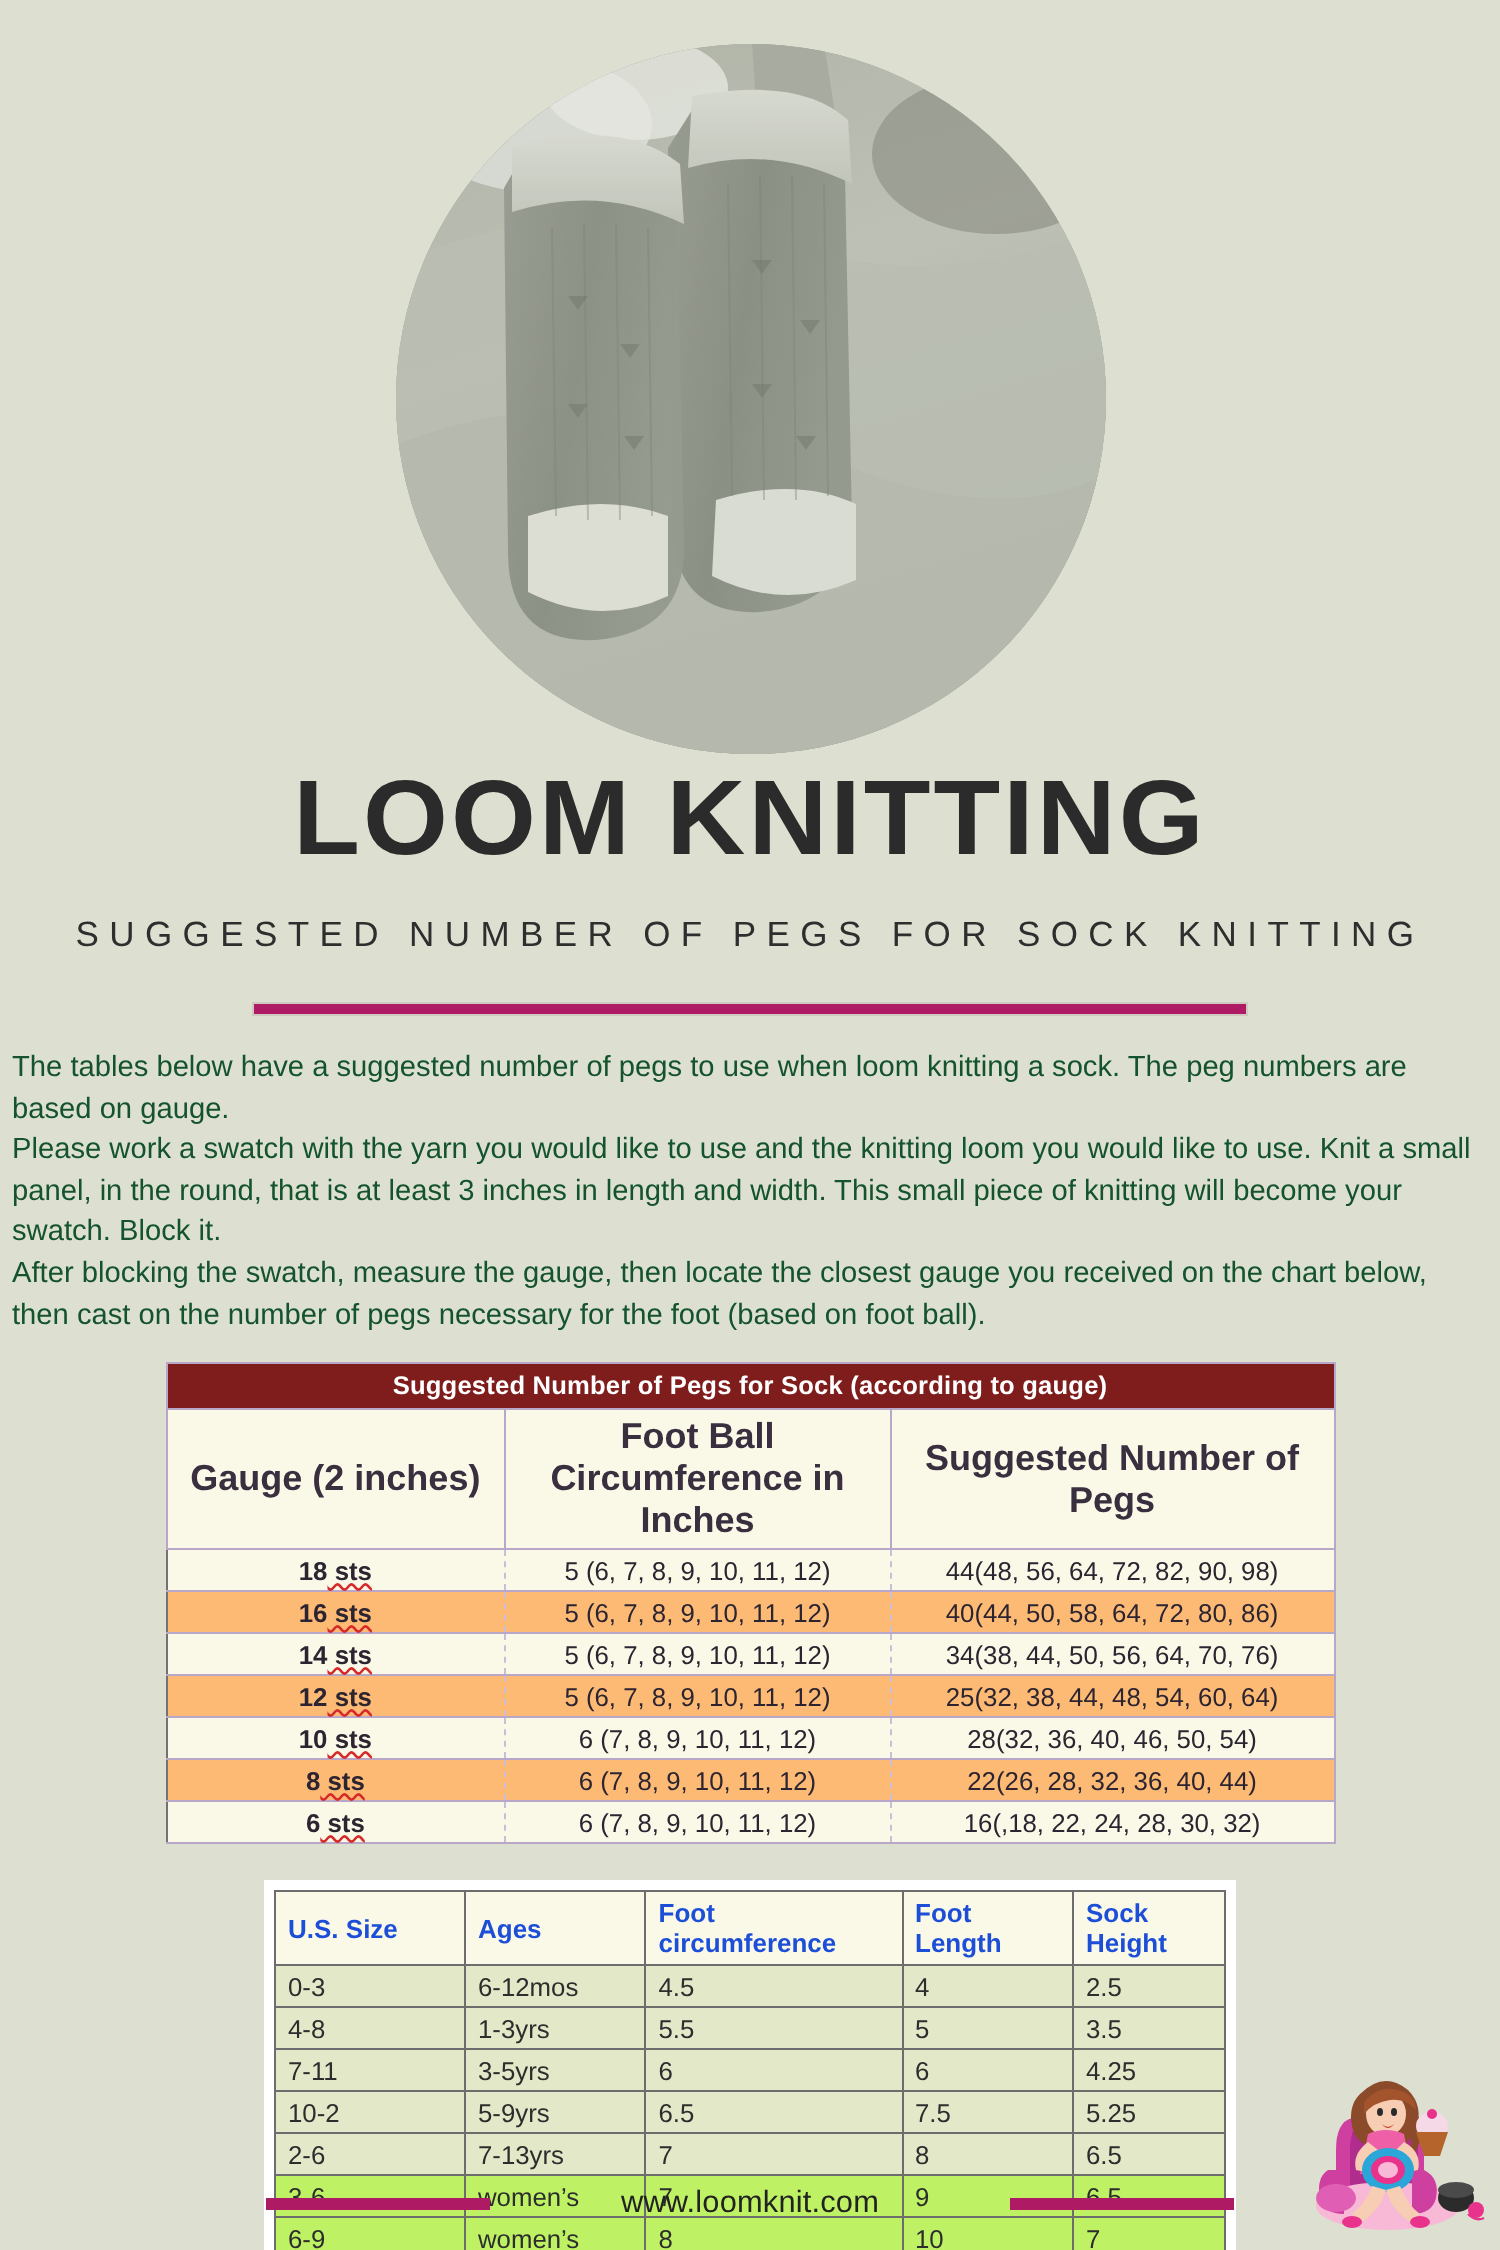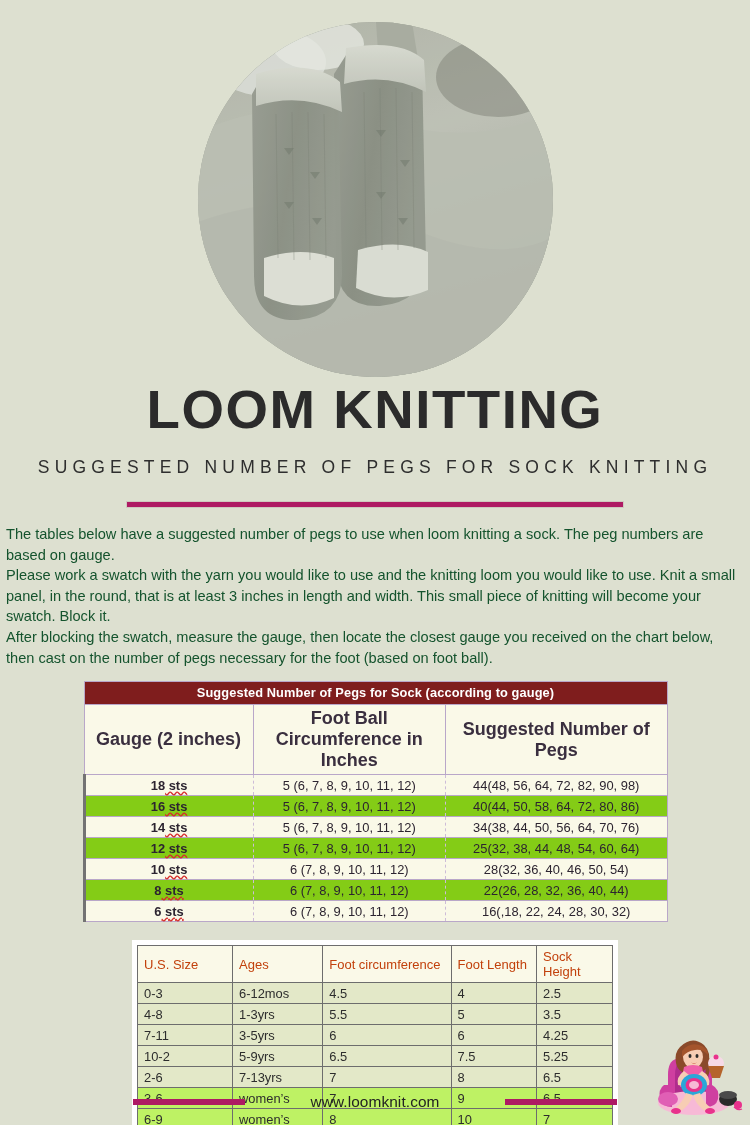--- a/index.html
+++ b/index.html
@@ -94,24 +94,24 @@
   .t1 td.cell{
     text-align:center;
     padding:2.5px 4px;
     border-top:1px solid #b9a7c9;
     border-bottom:1px solid #b9a7c9;
     border-left:1px dashed #cdbcd8;
     border-right:1px dashed #cdbcd8;
     color:#2c2430;
     font-size:12.9px;
   }
-  .t1 td.c0{font-weight:bold;border-left:3px solid #737373;}
+  .t1 td.c0{font-weight:bold;border-left:1px solid #737373;}
   .t1 td.c2{border-right:1px solid #b9a7c9;}
   .t1 tr.odd td.cell{background:#faf9e8;}
-  .t1 tr.even td.cell{background:#84cc16;margin-left:15px;}
+  .t1 tr.even td.cell{background:#fdba74;margin-left:15px;}
   .t1 col.w0{width:29%;}
   .t1 col.w1{width:33%;}
   .t1 col.w2{width:38%;}
   .sp{
     border-bottom:1.6px wavy #d62b2b;
     -webkit-text-decoration:underline wavy #d62b2b;
     text-decoration:underline wavy #d62b2b;
     text-decoration-skip-ink:none;
   }
 
@@ -121,22 +121,22 @@
     background:#ffffff;
     padding:5px 5px 6px 5px;
     box-sizing:border-box;
   }
   .t2{
     font-size:12.8px;
     border:1px solid #6d6d6d;
   }
   .t2 th{
     background:#faf9e8;
-    color:#c2410c;
-    font-weight:normal;
+    color:#1d4ed8;
+    font-weight:bold;
     text-align:left;
     padding:3px 6px;
     border:1px solid #6d6d6d;
     font-size:13px;
   }
   .t2 td{
     padding:2.5px 6px;
     border:1px solid #6d6d6d;
     color:#2d2d2d;
     font-size:12.9px;

